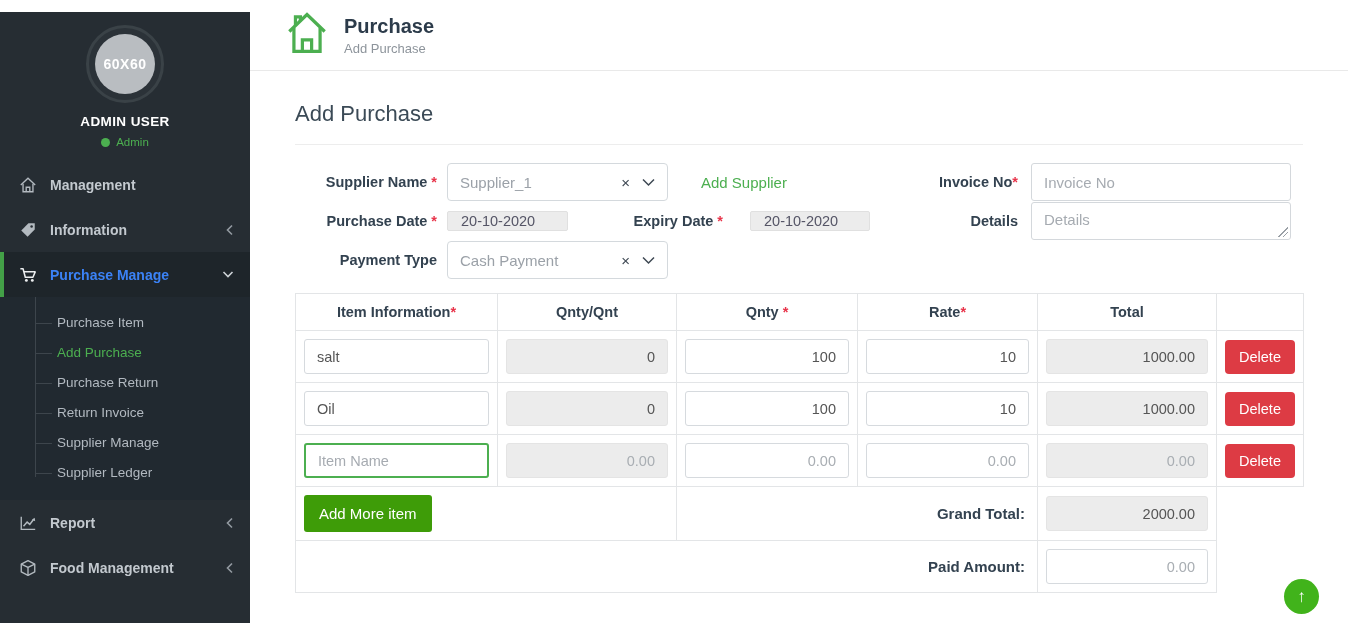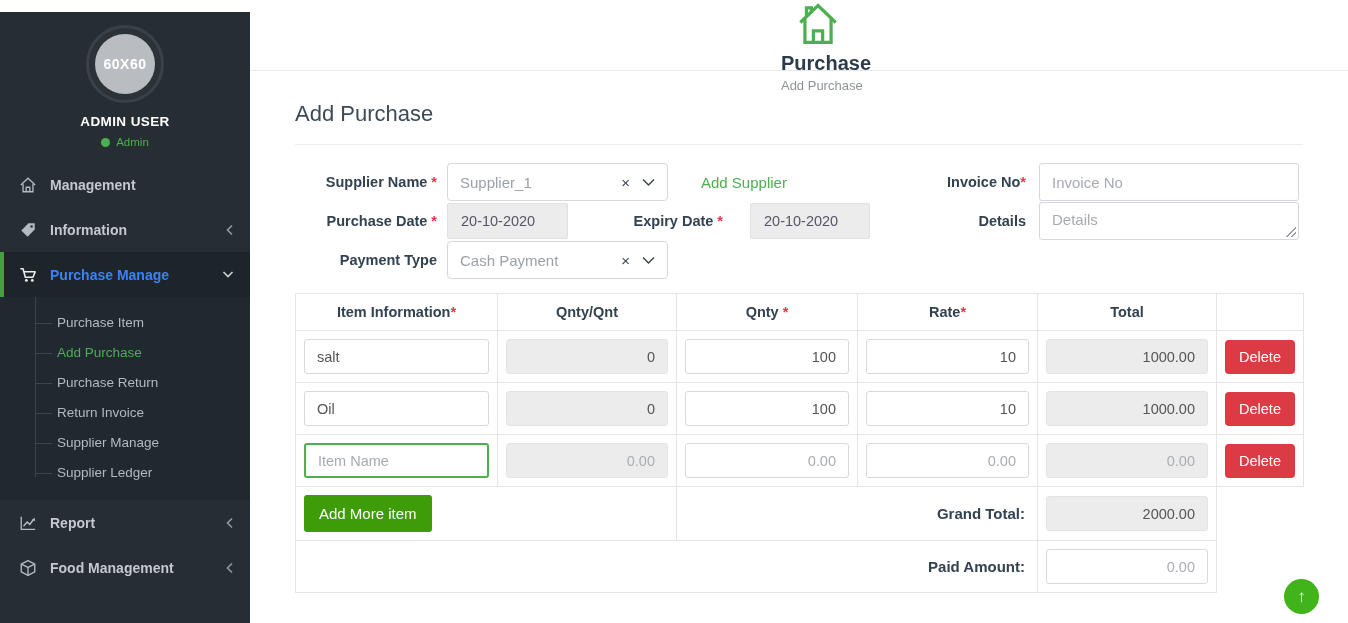--- a/index.html
+++ b/index.html
@@ -28,21 +28,21 @@
 
   .submenu { background:#212930; padding:11px 0 12px; position:relative; }
   .tree-line { position:absolute; left:35px; top:0; bottom:23px; width:1px; background:#3d454c; }
   .sitem { position:relative; height:30px; line-height:30px; padding-left:57px;
            color:#b2b9c0; font-size:13.5px; cursor:pointer; }
   .sitem::before { content:""; position:absolute; left:35px; top:15px; width:17px; height:1px; background:#3d454c; }
   .sitem.active { color:#4caf50; }
 
   
   .main { position:absolute; left:250px; top:0; right:0; bottom:0; background:#fff; }
-  .topbar { height:71px; border-bottom:1px solid #e9e9e9; display:flex; align-items:center; padding-left:37px;flex-direction:column; }
+  .topbar { height:71px; border-bottom:1px solid #e9e9e9; display:flex; align-items:center; padding-left:37px; }
   .tb-text { margin-left:17px; }
   .tb-title { font-size:20px; color:#2c3b4a; font-weight:700; }
   .tb-sub { font-size:13px; color:#8d949b; margin-top:3px; }
 
   .content { padding:0 45px; position:relative; }
   .section-title { margin-top:30px; font-size:22px; color:#3b4a56; font-weight:400;
                    padding-bottom:17px; border-bottom:1px solid #ededed; }
 
   .frow { display:flex; align-items:center; position:relative; margin-top:2px; height:38px; }
   .frow.first { margin-top:18px; }
@@ -53,27 +53,27 @@
   .lbl-exp { width:90px; margin-left:65px; }
 
   .sel { margin-left:10px; width:221px; height:38px; border:1px solid #d4d9dd; border-radius:4px;
          background:#fff; display:flex; align-items:center; padding:0 12px; cursor:pointer; }
   .sel-text { flex:1; color:#9ba1a8; font-size:15px; }
   .sel-clear { color:#3e4853; font-size:15px; margin-right:12px; cursor:pointer; }
   .sel-caret { display:flex; color:#3e4853; }
 
   .add-supplier { margin-left:33px; color:#4caf50; font-size:15px; text-decoration:none; cursor:pointer; }
 
-  .rgroup { position:absolute; right:4px; top:0; height:100%; display:flex; align-items:center; }
+  .rgroup { position:absolute; right:12px; top:0; height:100%; display:flex; align-items:center; }
   .rlbl { font-size:14.5px; font-weight:700; color:#334250; margin-right:13px; }
   .rinput { width:260px; height:38px; border:1px solid #d4d8dc; border-radius:3px; padding:0 12px;
             font-size:15px; color:#555; font-family:inherit; }
   input::placeholder, textarea::placeholder { color:#a6abb1; }
 
-  .date-box { margin-left:10px; width:121px; height:36px; background:#ececec; border:1px solid #e0e0e0;
+  .date-box { margin-left:10px; width:121px; height:20px; background:#ececec; border:1px solid #e0e0e0;
               display:flex; align-items:center; padding:0 13px; font-size:14.5px; color:#556; border-radius:2px; }
   .date-box.d2 { margin-left:27px; width:120px; }
 
   .ta-wrap { position:relative; width:260px; height:38px; }
   .rtext { width:260px; height:38px; border:1px solid #d4d8dc; border-radius:3px; padding:8px 12px;
            font-size:15px; color:#555; font-family:inherit; resize:none; display:block; }
   .ta-corner { position:absolute; right:3px; bottom:3px; width:10px; height:10px; pointer-events:none;
     background:linear-gradient(135deg, transparent 48%, #9aa0a6 48%, #9aa0a6 56%, transparent 56%, transparent 72%, #9aa0a6 72%, #9aa0a6 80%, transparent 80%); }
 
   

